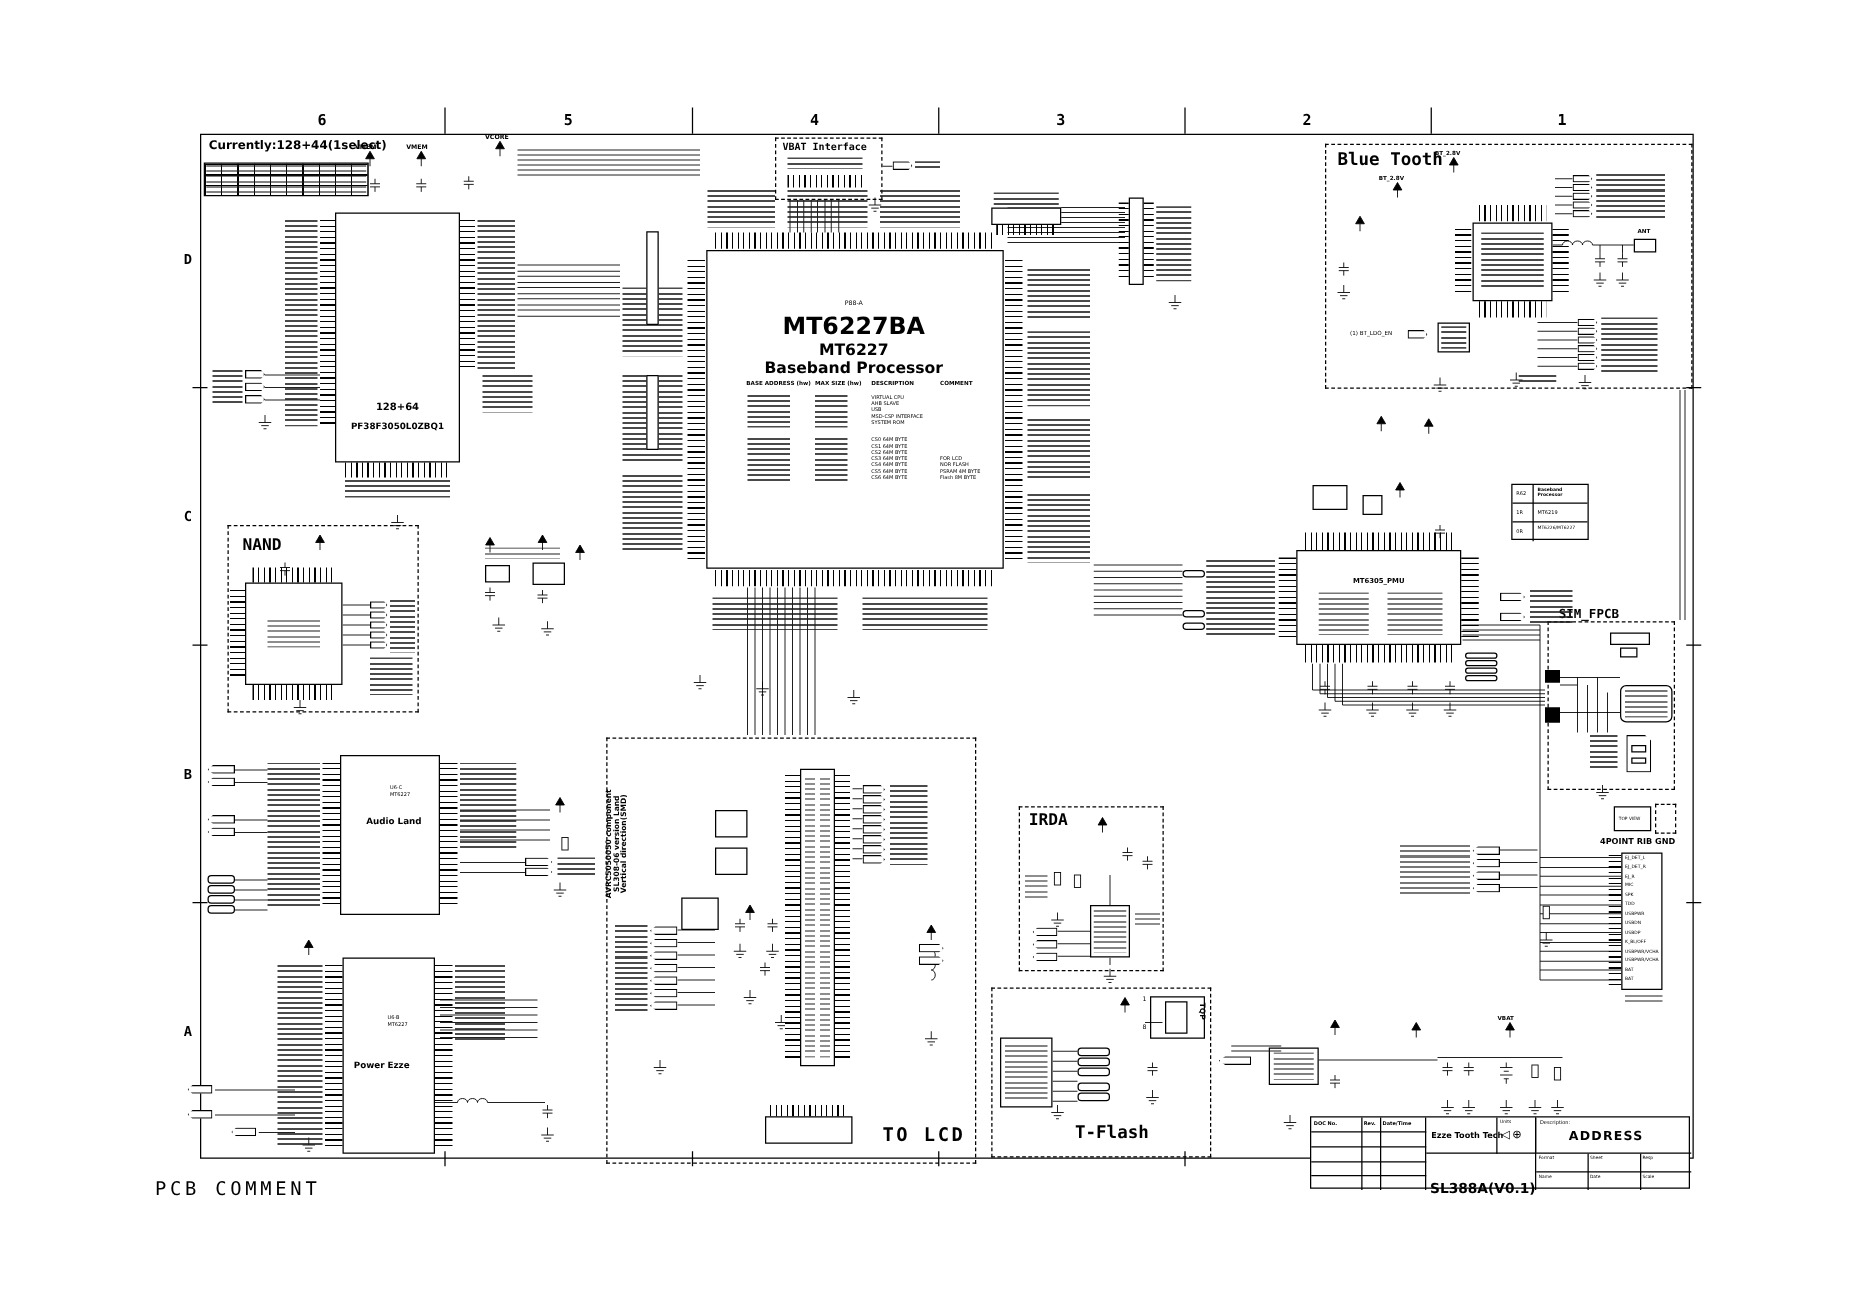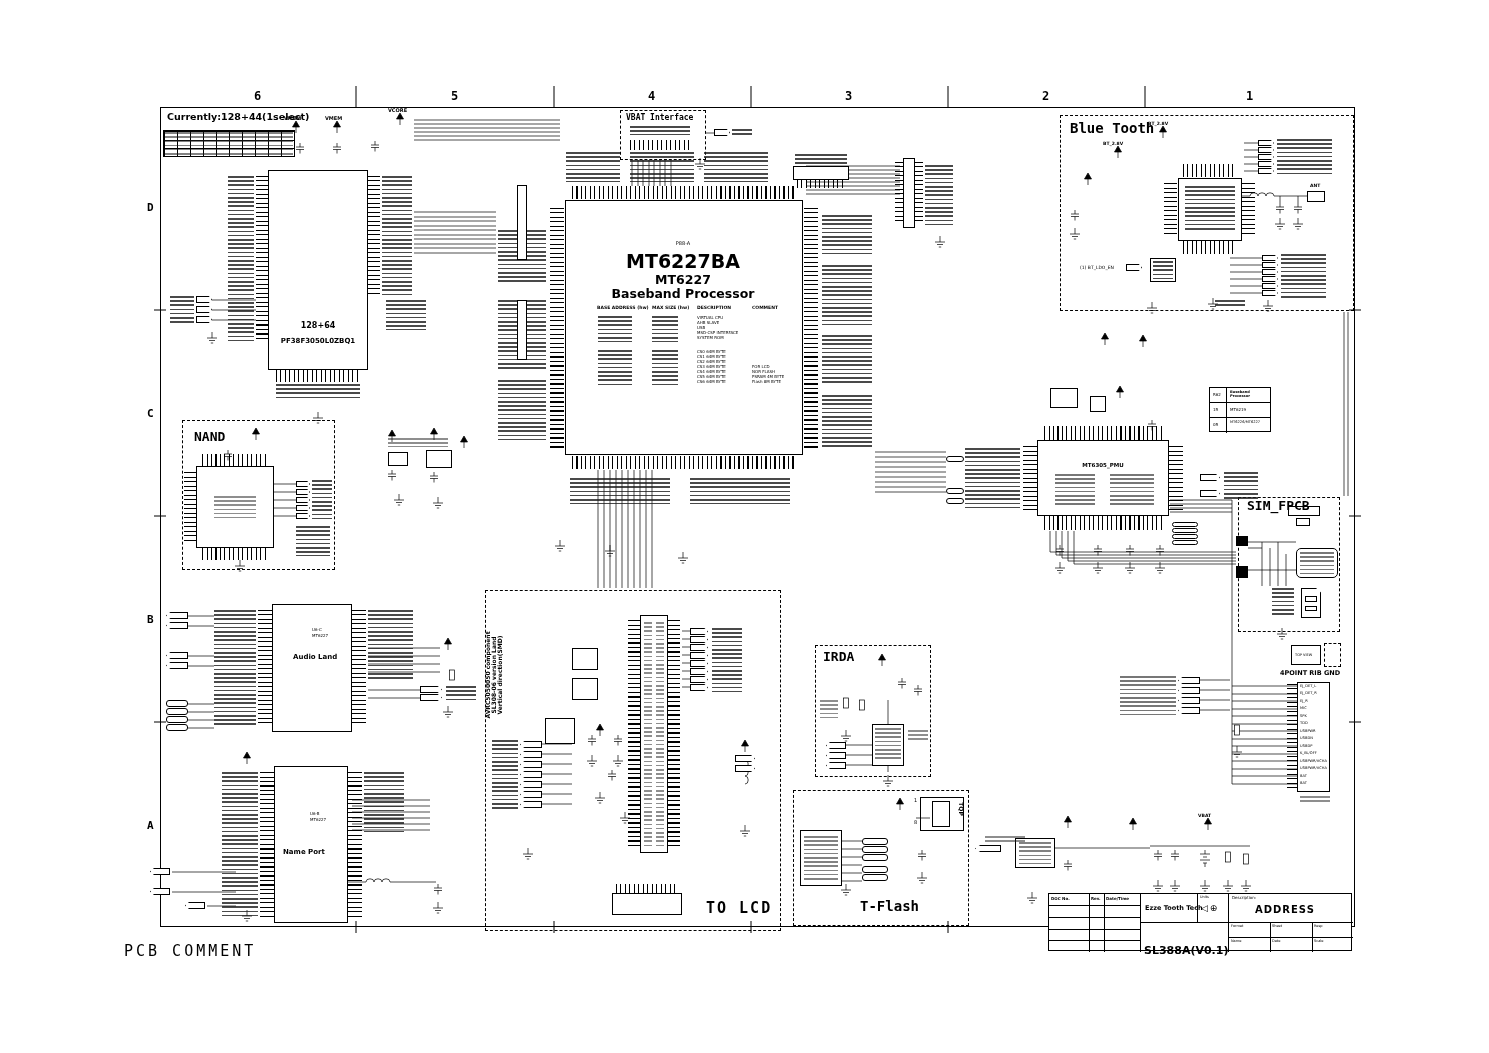--- a/index.html
+++ b/index.html
@@ -351,21 +351,21 @@
   <div class="pill" style="left:166px;top:724px;width:22px;height:7px"></div>
   <div class="stub" style="left:420px;top:686px;width:22px;height:7px"></div>
   <div class="stub" style="left:420px;top:694px;width:22px;height:7px"></div>
   <div class="sm" style="left:446px;top:686px;width:30px;height:16px"></div>
 
   <div class="chip" style="left:274px;top:766px;width:74px;height:157px"></div>
   <div class="pv" style="left:260px;top:772px;width:14px;height:145px"></div>
   <div class="pv" style="left:348px;top:772px;width:14px;height:145px"></div>
   <div class="sm" style="left:222px;top:772px;width:36px;height:145px"></div>
   <div class="sm" style="left:364px;top:772px;width:40px;height:60px"></div>
-  <div class="t b" style="left:283px;top:849px;font-size:7px">Name Port</div>
+  <div class="t b" style="left:283px;top:849px;font-size:7px">Power Ezze</div>
   <div class="t" style="left:310px;top:812px;font-size:4px">U6-B</div>
   <div class="t" style="left:310px;top:818px;font-size:4px">MT6227</div>
   <div class="stubL" style="left:150px;top:868px;width:20px;height:7px"></div>
   <div class="stubL" style="left:150px;top:888px;width:20px;height:7px"></div>
   <div class="stubL" style="left:185px;top:902px;width:20px;height:7px"></div>
 
   <div class="dash" style="left:485px;top:590px;width:296px;height:341px"></div>
   <div class="t b" style="left:412px;top:663px;width:170px;height:24px;font-size:6px;text-align:center;transform:rotate(-90deg)">
     <div>AVRC5050050 component</div>
     <div>SL308-06 version Land</div>
@@ -420,21 +420,21 @@
   <div class="pill" style="left:862px;top:854px;width:26px;height:7px"></div>
   <div class="pill" style="left:862px;top:866px;width:26px;height:7px"></div>
   <div class="pill" style="left:862px;top:874px;width:26px;height:7px"></div>
   <div class="cellb" style="left:920px;top:797px;width:44px;height:34px"></div>
   <div class="cellb" style="left:932px;top:801px;width:18px;height:26px;background:#fff"></div>
   <div class="t" style="left:914px;top:798px;font-size:5px">1</div>
   <div class="t" style="left:914px;top:820px;font-size:5px">8</div>
   <div class="t b" style="left:954px;top:806px;font-size:6px;transform:rotate(90deg)">TQP</div>
   <div class="t b mono" style="left:860px;top:899px;font-size:14px">T-Flash</div>
 
-  <div class="t b mono" style="left:1247px;top:499px;font-size:13px">SIM_FPCB</div>
+  <div class="t b mono" style="left:1247px;top:487px;font-size:10px">SIM_FPCB</div>
   <div class="dash" style="left:1238px;top:497px;width:102px;height:135px"></div>
   <div class="cellb" style="left:1288px;top:506px;width:32px;height:10px"></div>
   <div class="cellb" style="left:1296px;top:518px;width:14px;height:8px"></div>
   <div class="chip" style="left:1296px;top:548px;width:42px;height:30px;border-radius:5px"></div>
   <div class="sm" style="left:1300px;top:552px;width:34px;height:22px;opacity:.6"></div>
   <div class="cellb" style="left:1236px;top:536px;width:12px;height:10px;background:#000"></div>
   <div class="cellb" style="left:1236px;top:566px;width:12px;height:12px;background:#000"></div>
   <div class="sm" style="left:1272px;top:588px;width:22px;height:28px"></div>
   <div class="cellb" style="left:1301px;top:588px;width:20px;height:30px;clip-path:polygon(0 0,75% 0,100% 15%,100% 100%,0 100%)"></div>
   <div class="cellb" style="left:1305px;top:596px;width:12px;height:6px"></div>

